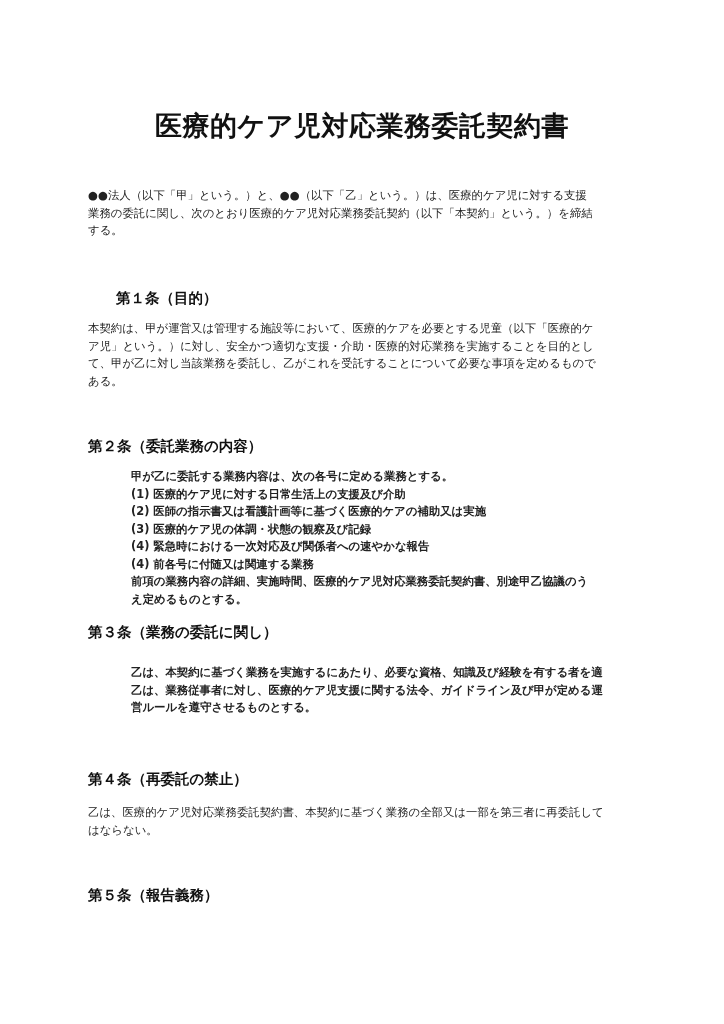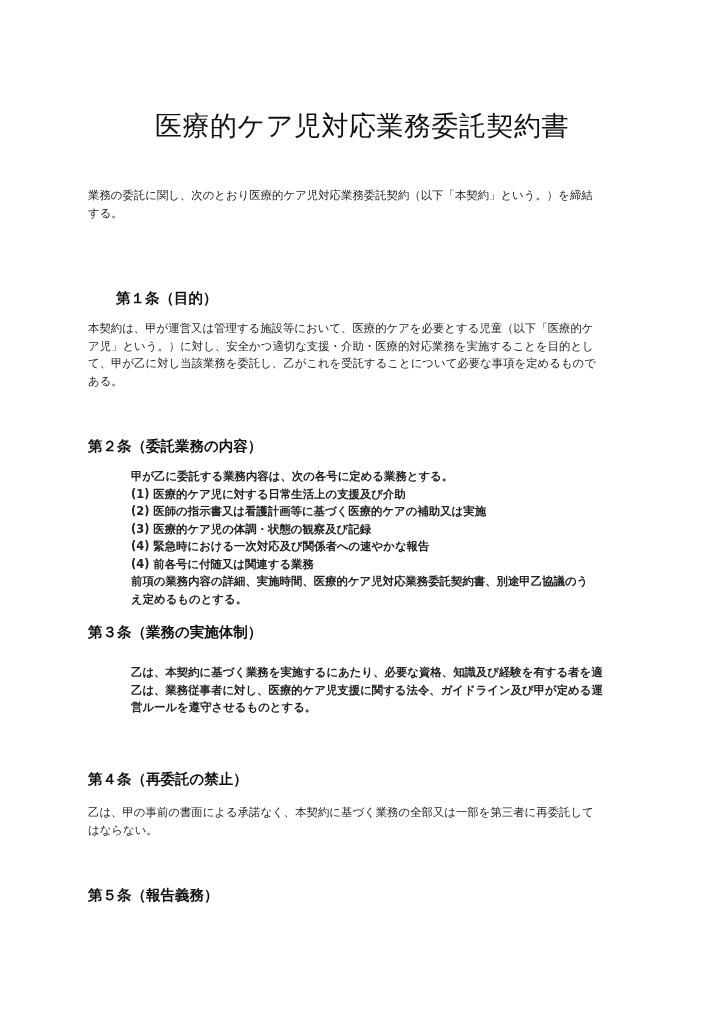--- a/index.html
+++ b/index.html
@@ -4,41 +4,42 @@
 <style>
   html, body { margin: 0; padding: 0; background: #ffffff; }
   body {
     width: 724px; height: 1024px; overflow: hidden; position: relative;
     font-family: "DejaVu Sans", "Liberation Sans", sans-serif;
     color: #1a1a1a;
   }
   .page { position: absolute; left: 0; top: 0; width: 724px; height: 1024px; }
   .title {
     position: absolute; left: 0; width: 724px; top: 108px;
-    text-align: center; font-size: 27px; font-weight: normal; letter-spacing: 0.5px;
+    text-align: center; font-size: 27px; font-weight: bold; letter-spacing: 0.5px;
     color: #111;
   }
   .para {
     position: absolute; left: 88px; width: 548px;
     font-size: 11.4px; line-height: 17.5px; color: #222;
   }
   .indent { left: 131px; width: 505px; font-weight: bold; }
   .heading {
     position: absolute; left: 88px; font-size: 14.5px; font-weight: bold; color: #111;
   }
   .line { display: block; white-space: nowrap; }
 </style>
 </head>
 <body>
 
 <div class="page">
 
   <div class="title">医療的ケア児対応業務委託契約書</div>
 
   <div class="para" style="top:187px;">
+    <span class="line">●●法人（以下「甲」という。）と、●●（以下「乙」という。）は、医療的ケア児に対する支援</span>
     <span class="line">業務の委託に関し、次のとおり医療的ケア児対応業務委託契約（以下「本契約」という。）を締結</span>
     <span class="line">する。</span>
   </div>
 
   <div class="heading" style="top:289px;margin-left:28px;">第１条（目的）</div>
   <div class="para" style="top:320px;">
     <span class="line">本契約は、甲が運営又は管理する施設等において、医療的ケアを必要とする児童（以下「医療的ケ</span>
     <span class="line">ア児」という。）に対し、安全かつ適切な支援・介助・医療的対応業務を実施することを目的とし</span>
     <span class="line">て、甲が乙に対し当該業務を委託し、乙がこれを受託することについて必要な事項を定めるもので</span>
     <span class="line">ある。</span>
@@ -49,28 +50,28 @@
     <span class="line">甲が乙に委託する業務内容は、次の各号に定める業務とする。</span>
     <span class="line">(1) 医療的ケア児に対する日常生活上の支援及び介助</span>
     <span class="line">(2) 医師の指示書又は看護計画等に基づく医療的ケアの補助又は実施</span>
     <span class="line">(3) 医療的ケア児の体調・状態の観察及び記録</span>
     <span class="line">(4) 緊急時における一次対応及び関係者への速やかな報告</span>
     <span class="line">(4) 前各号に付随又は関連する業務</span>
     <span class="line">前項の業務内容の詳細、実施時間、医療的ケア児対応業務委託契約書、別途甲乙協議のう</span>
     <span class="line">え定めるものとする。</span>
   </div>
 
-  <div class="heading" style="top:623px;">第３条（業務の実施体制）</div>
+  <div class="heading" style="top:623px;">第３条（業務の委託に関し）</div>
   <div class="para indent" style="top:664px;">
     <span class="line">乙は、本契約に基づく業務を実施するにあたり、必要な資格、知識及び経験を有する者を適</span>
     <span class="line">乙は、業務従事者に対し、医療的ケア児支援に関する法令、ガイドライン及び甲が定める運</span>
     <span class="line">営ルールを遵守させるものとする。</span>
   </div>
 
   <div class="heading" style="top:770px;">第４条（再委託の禁止）</div>
   <div class="para" style="top:804px;">
-    <span class="line">乙は、甲の事前の書面による承諾なく、本契約に基づく業務の全部又は一部を第三者に再委託して</span>
+    <span class="line">乙は、医療的ケア児対応業務委託契約書、本契約に基づく業務の全部又は一部を第三者に再委託して</span>
     <span class="line">はならない。</span>
   </div>
 
   <div class="heading" style="top:886px;">第５条（報告義務）</div>
 
 </div>
 
 </body></html>

